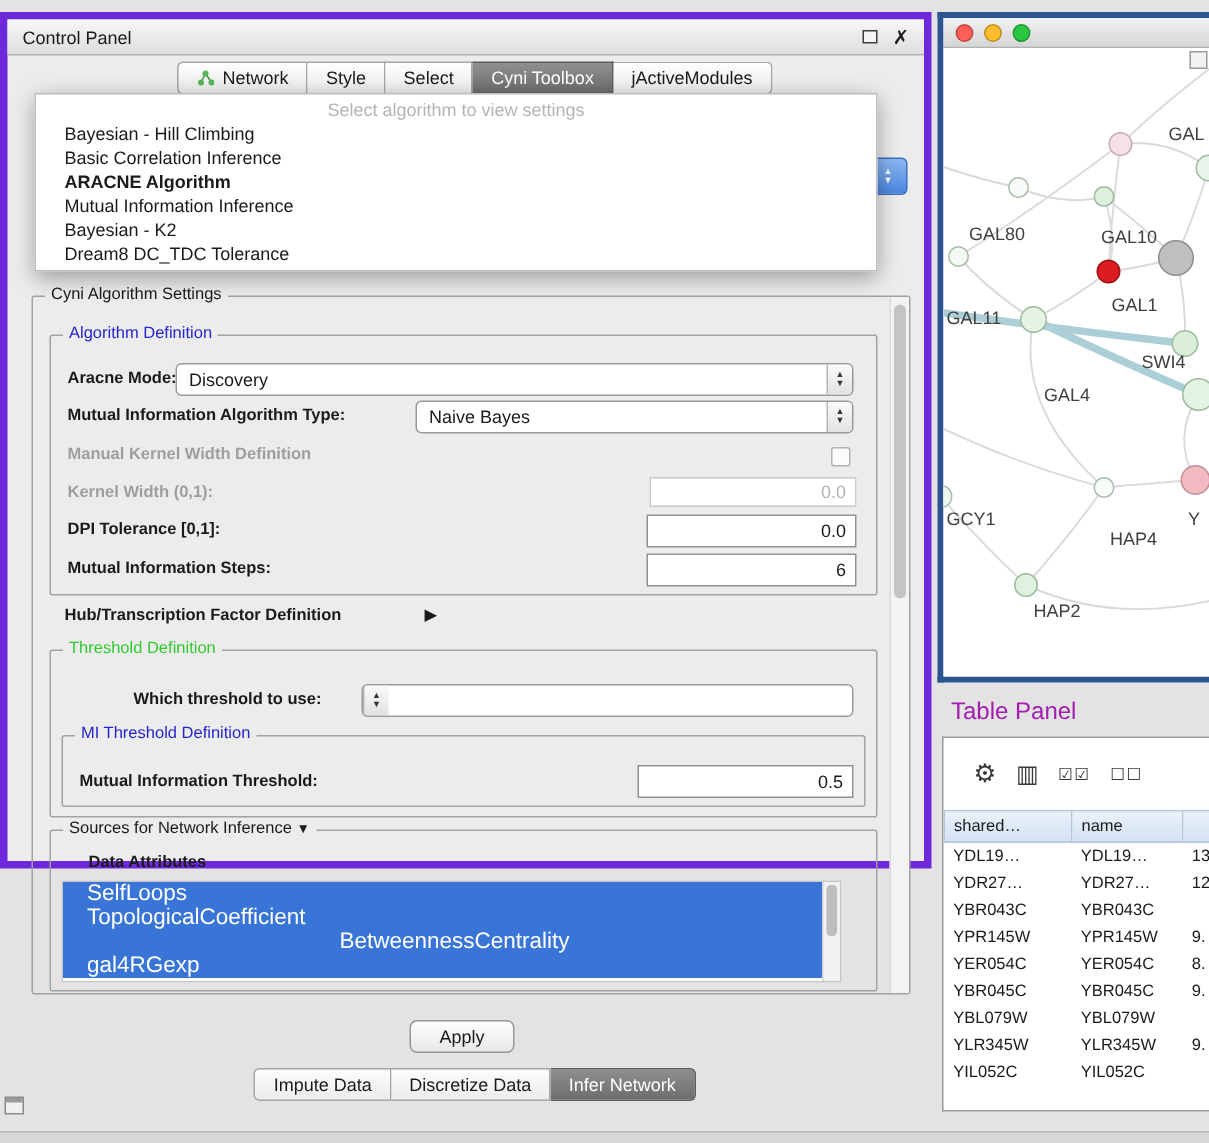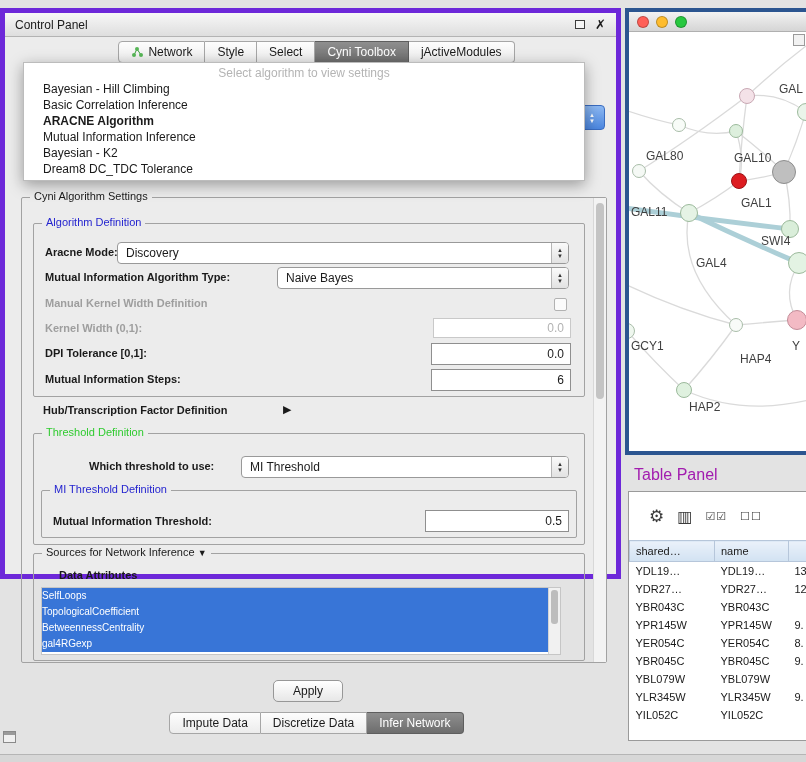--- a/index.html
+++ b/index.html
@@ -67,21 +67,21 @@
            font-size:12px; text-align:right; padding:0 6px; line-height:20px; }
   .field.dis { border-color:#c9c9c9; color:#b3b3b3; height:20px; line-height:18px; }
 
   .chk { position:absolute; width:13px; height:13px; background:#fbfbfb;
          border:1px solid #b2b2b2; border-radius:2px; }
 
   
   .attr-list { position:absolute; left:36px; top:574px; width:520px; height:68px;
                background:#fff; border:1px solid #c6c6c6; display:flex; }
   .attr-rows { flex:1; overflow:hidden; }
-  .attr-row { height:16px; line-height:16px; color:#fff; font-size:10px; padding-left:0; white-space:nowrap; }
+  .attr-row { height:16px; line-height:16px; color:#fff; font-size:15px; padding-left:16px; white-space:nowrap; }
   .attr-sb { width:12px; border-left:1px solid #d5d5d5; background:#f1f1f1; position:relative; }
   .attr-sb .th { position:absolute; left:2px; top:2px; width:7px; height:34px; background:#bdbdbd; border-radius:3px; }
 
   
   .sb-track { position:absolute; left:588px; top:185px; width:13px; height:464px;
               background:#f3f3f3; border-left:1px solid #d8d8d8; }
   .sb-thumb { position:absolute; left:591px; top:190px; width:8px; height:196px;
               background:#c4c4c4; border-radius:4px; }
 
   .btn-apply { position:absolute; left:268px; top:667px; width:70px; height:22px;
@@ -223,21 +223,20 @@
     <span>Hub/Transcription Factor Definition</span>
     <span class="tri">▶</span>
   </div>
 
   <div class="grp" style="left:28px;top:420px;width:552px;height:112px">
     <span class="lg green">Threshold Definition</span>
   </div>
 
   <span class="lbl" style="left:84px;top:447px">Which threshold to use:</span>
   <div class="combo" style="left:236px;top:443px;width:328px">
-    <span class="cv">MI Threshold</span>
     <span class="st">
         <i>▲</i>
         <i>▼</i>
       </span>
   </div>
 
   <div class="grp" style="left:36px;top:477px;width:536px;height:48px">
     <span class="lg blue">MI Threshold Definition</span>
   </div>
   <span class="lbl" style="left:48px;top:502px">Mutual Information Threshold:</span>
@@ -248,21 +247,21 @@
       <span>Sources for Network Inference</span>
       <span class="tri">▼</span>
     </span>
   </div>
   <span class="lbl" style="left:54px;top:556px">Data Attributes</span>
 
   <div class="attr-list">
     <div class="attr-rows">
       <div class="attr-row" style="background: rgb(56, 117, 215);">SelfLoops</div>
       <div class="attr-row" style="background: rgb(56, 117, 215);">TopologicalCoefficient</div>
-      <div class="attr-row" style="background: rgb(56, 117, 215);">BetweennessCentrality</div>
+      <div class="attr-row" style="background: rgb(56, 117, 215); text-align: center;">BetweennessCentrality</div>
       <div class="attr-row" style="background: rgb(56, 117, 215);">gal4RGexp</div>
     </div>
     <div class="attr-sb">
         <div class="th"></div>
       </div>
   </div>
 
   <div class="btn-apply">Apply</div>
 
   <div class="tabbar bottom">

